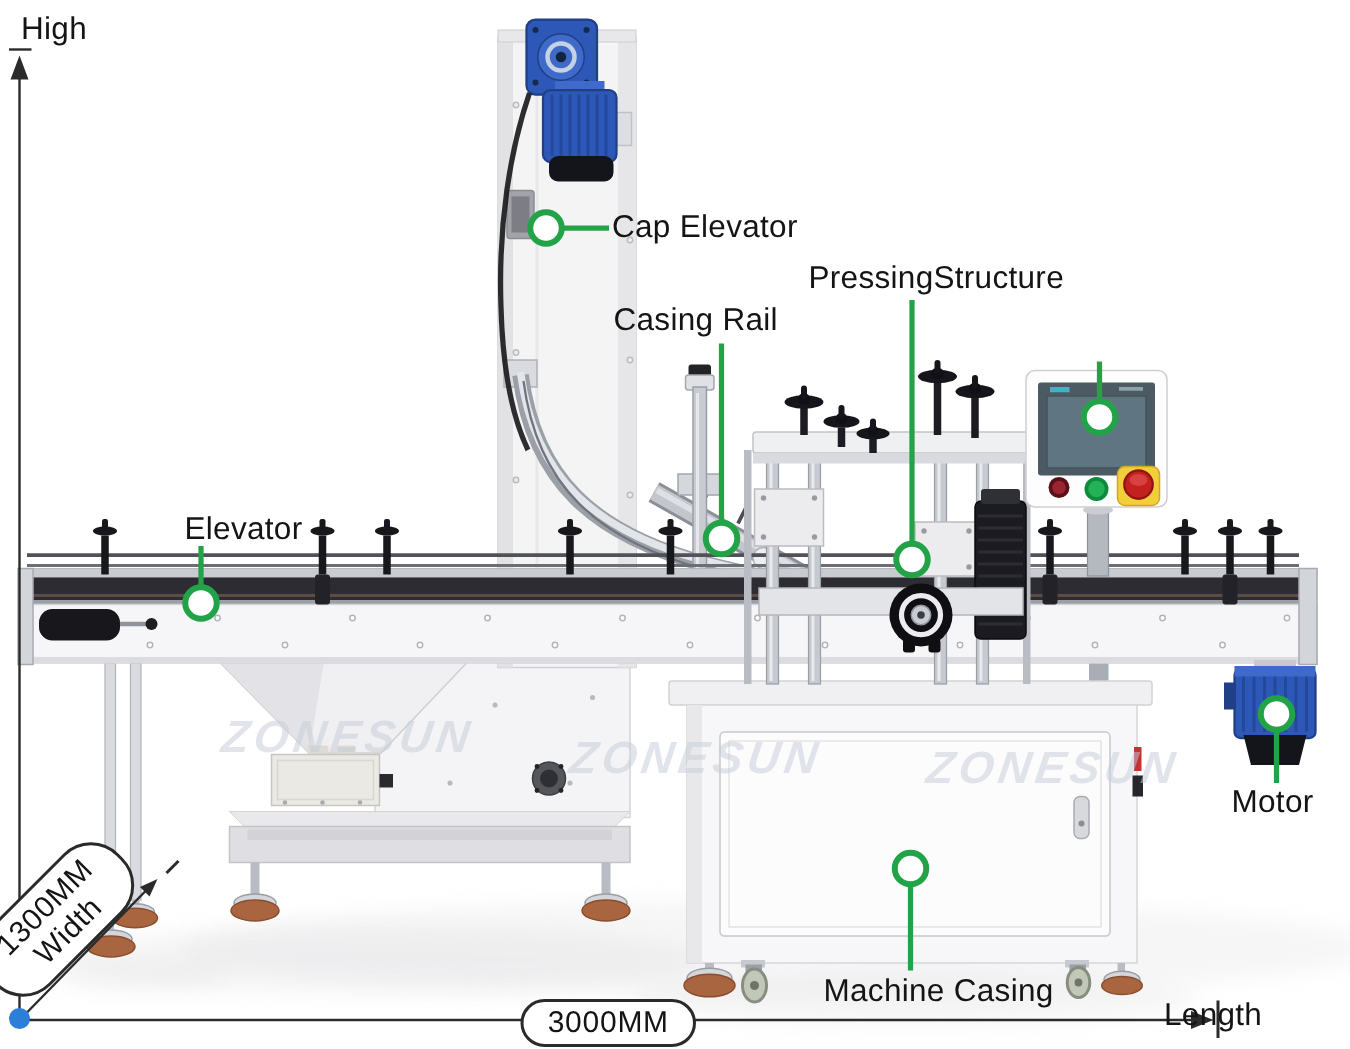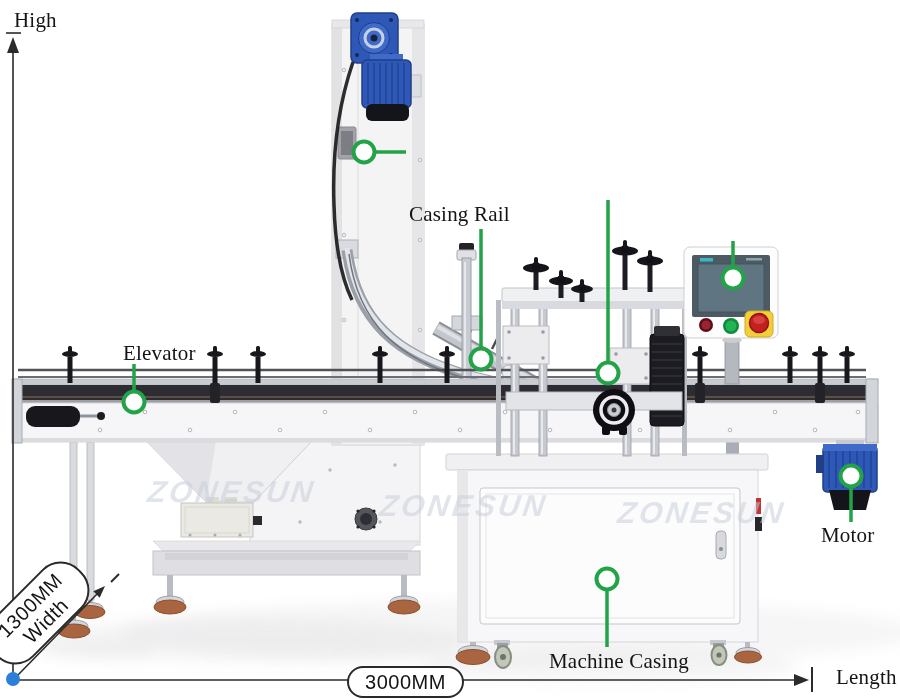--- a/index.html
+++ b/index.html
@@ -8,21 +8,21 @@
     font-family:"Liberation Sans", sans-serif;color:#141414;
   }
   .stage svg{position:absolute;left:0;top:0;z-index:1;}
   .wm{
     position:absolute;z-index:2;font-style:italic;font-weight:bold;
     font-size:30px;letter-spacing:3px;color:#c5cdd8;opacity:.5;
     transform:skew(-8deg);white-space:nowrap;pointer-events:none;
   }
   .lbl{
     position:absolute;z-index:4;font-size:21px;letter-spacing:.2px;
-    color:#141414;white-space:nowrap;line-height:1.05;font-family:Liberation Serif, serif;
+    color:#141414;white-space:nowrap;line-height:1.05;
   }
   .pill{
     position:absolute;z-index:4;border:2px solid #2a2a2a;border-radius:26px;
     background:#fff;display:flex;align-items:center;justify-content:center;
     font-size:20px;color:#141414;letter-spacing:.5px;text-align:center;
   }
   .pill-width{flex-direction:column;line-height:1.1;transform:rotate(-45deg);}
 </style>
 </head>
 <body>
@@ -411,28 +411,30 @@
       <circle cx="851" cy="476" r="10.5"></circle>
       <circle cx="607" cy="579" r="10.5"></circle>
     </g>
   </svg>
 
   <div class="wm" style="left:148px;top:475px;">ZONESUN</div>
   <div class="wm" style="left:380px;top:489px;">ZONESUN</div>
   <div class="wm" style="left:618px;top:496px;">ZONESUN</div>
 
   <div class="lbl" style="left:14px;top:9px;">High</div>
-  <div class="lbl" style="left:836px;top:666px;">Length</div>
+  <div class="lbl" style="left:776px;top:666px;">Length</div>
 
   <div class="pill" style="left:347px;top:666px;width:113px;height:28px;">
     <span>3000MM</span>
   </div>
   <div class="pill pill-width" style="left:-22px;top:585px;width:116px;height:52px;">
     <span>1300MM</span>
     <span>Width</span>
   </div>
 
+  <div class="lbl" style="left:408px;top:141px;">Cap Elevator</div>
   <div class="lbl" style="left:409px;top:203px;">Casing Rail</div>
+  <div class="lbl" style="left:539px;top:175px;">PressingStructure</div>
   <div class="lbl" style="left:123px;top:342px;">Elevator</div>
   <div class="lbl" style="left:821px;top:524px;">Motor</div>
   <div class="lbl" style="left:527px;top:650px;margin-left:22px;">Machine Casing</div>
 
 </div>
 
 </body></html>

